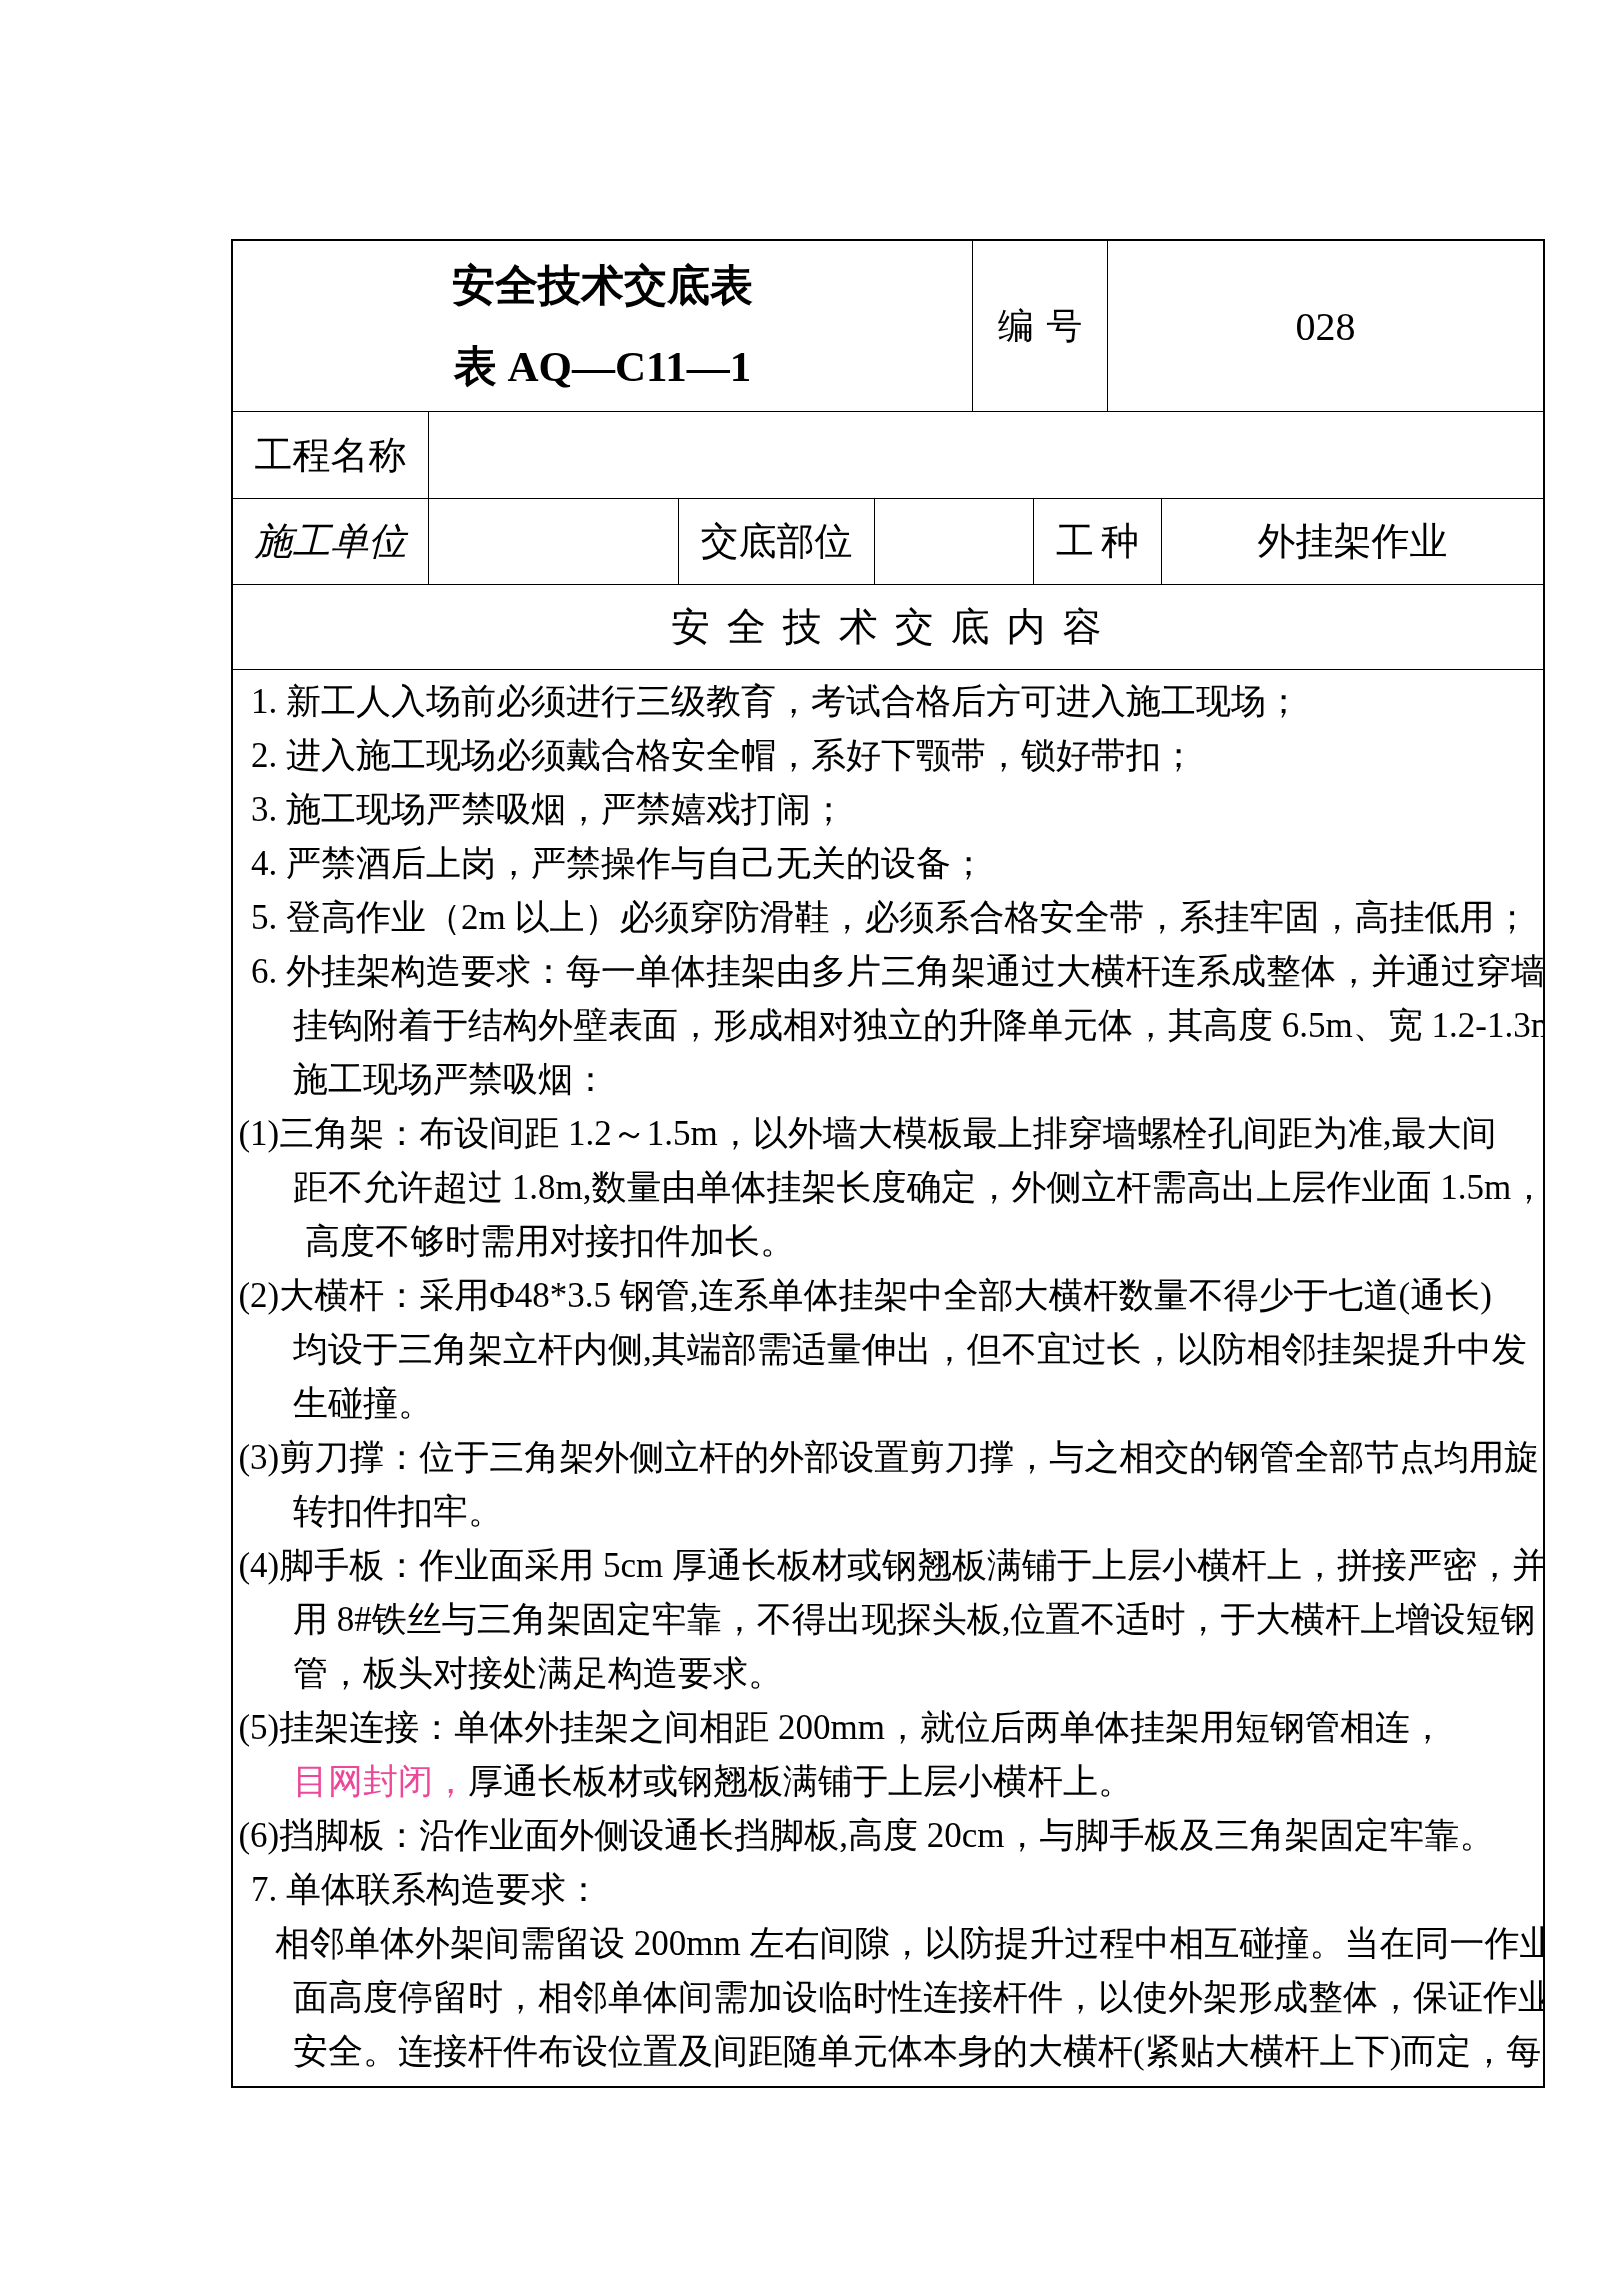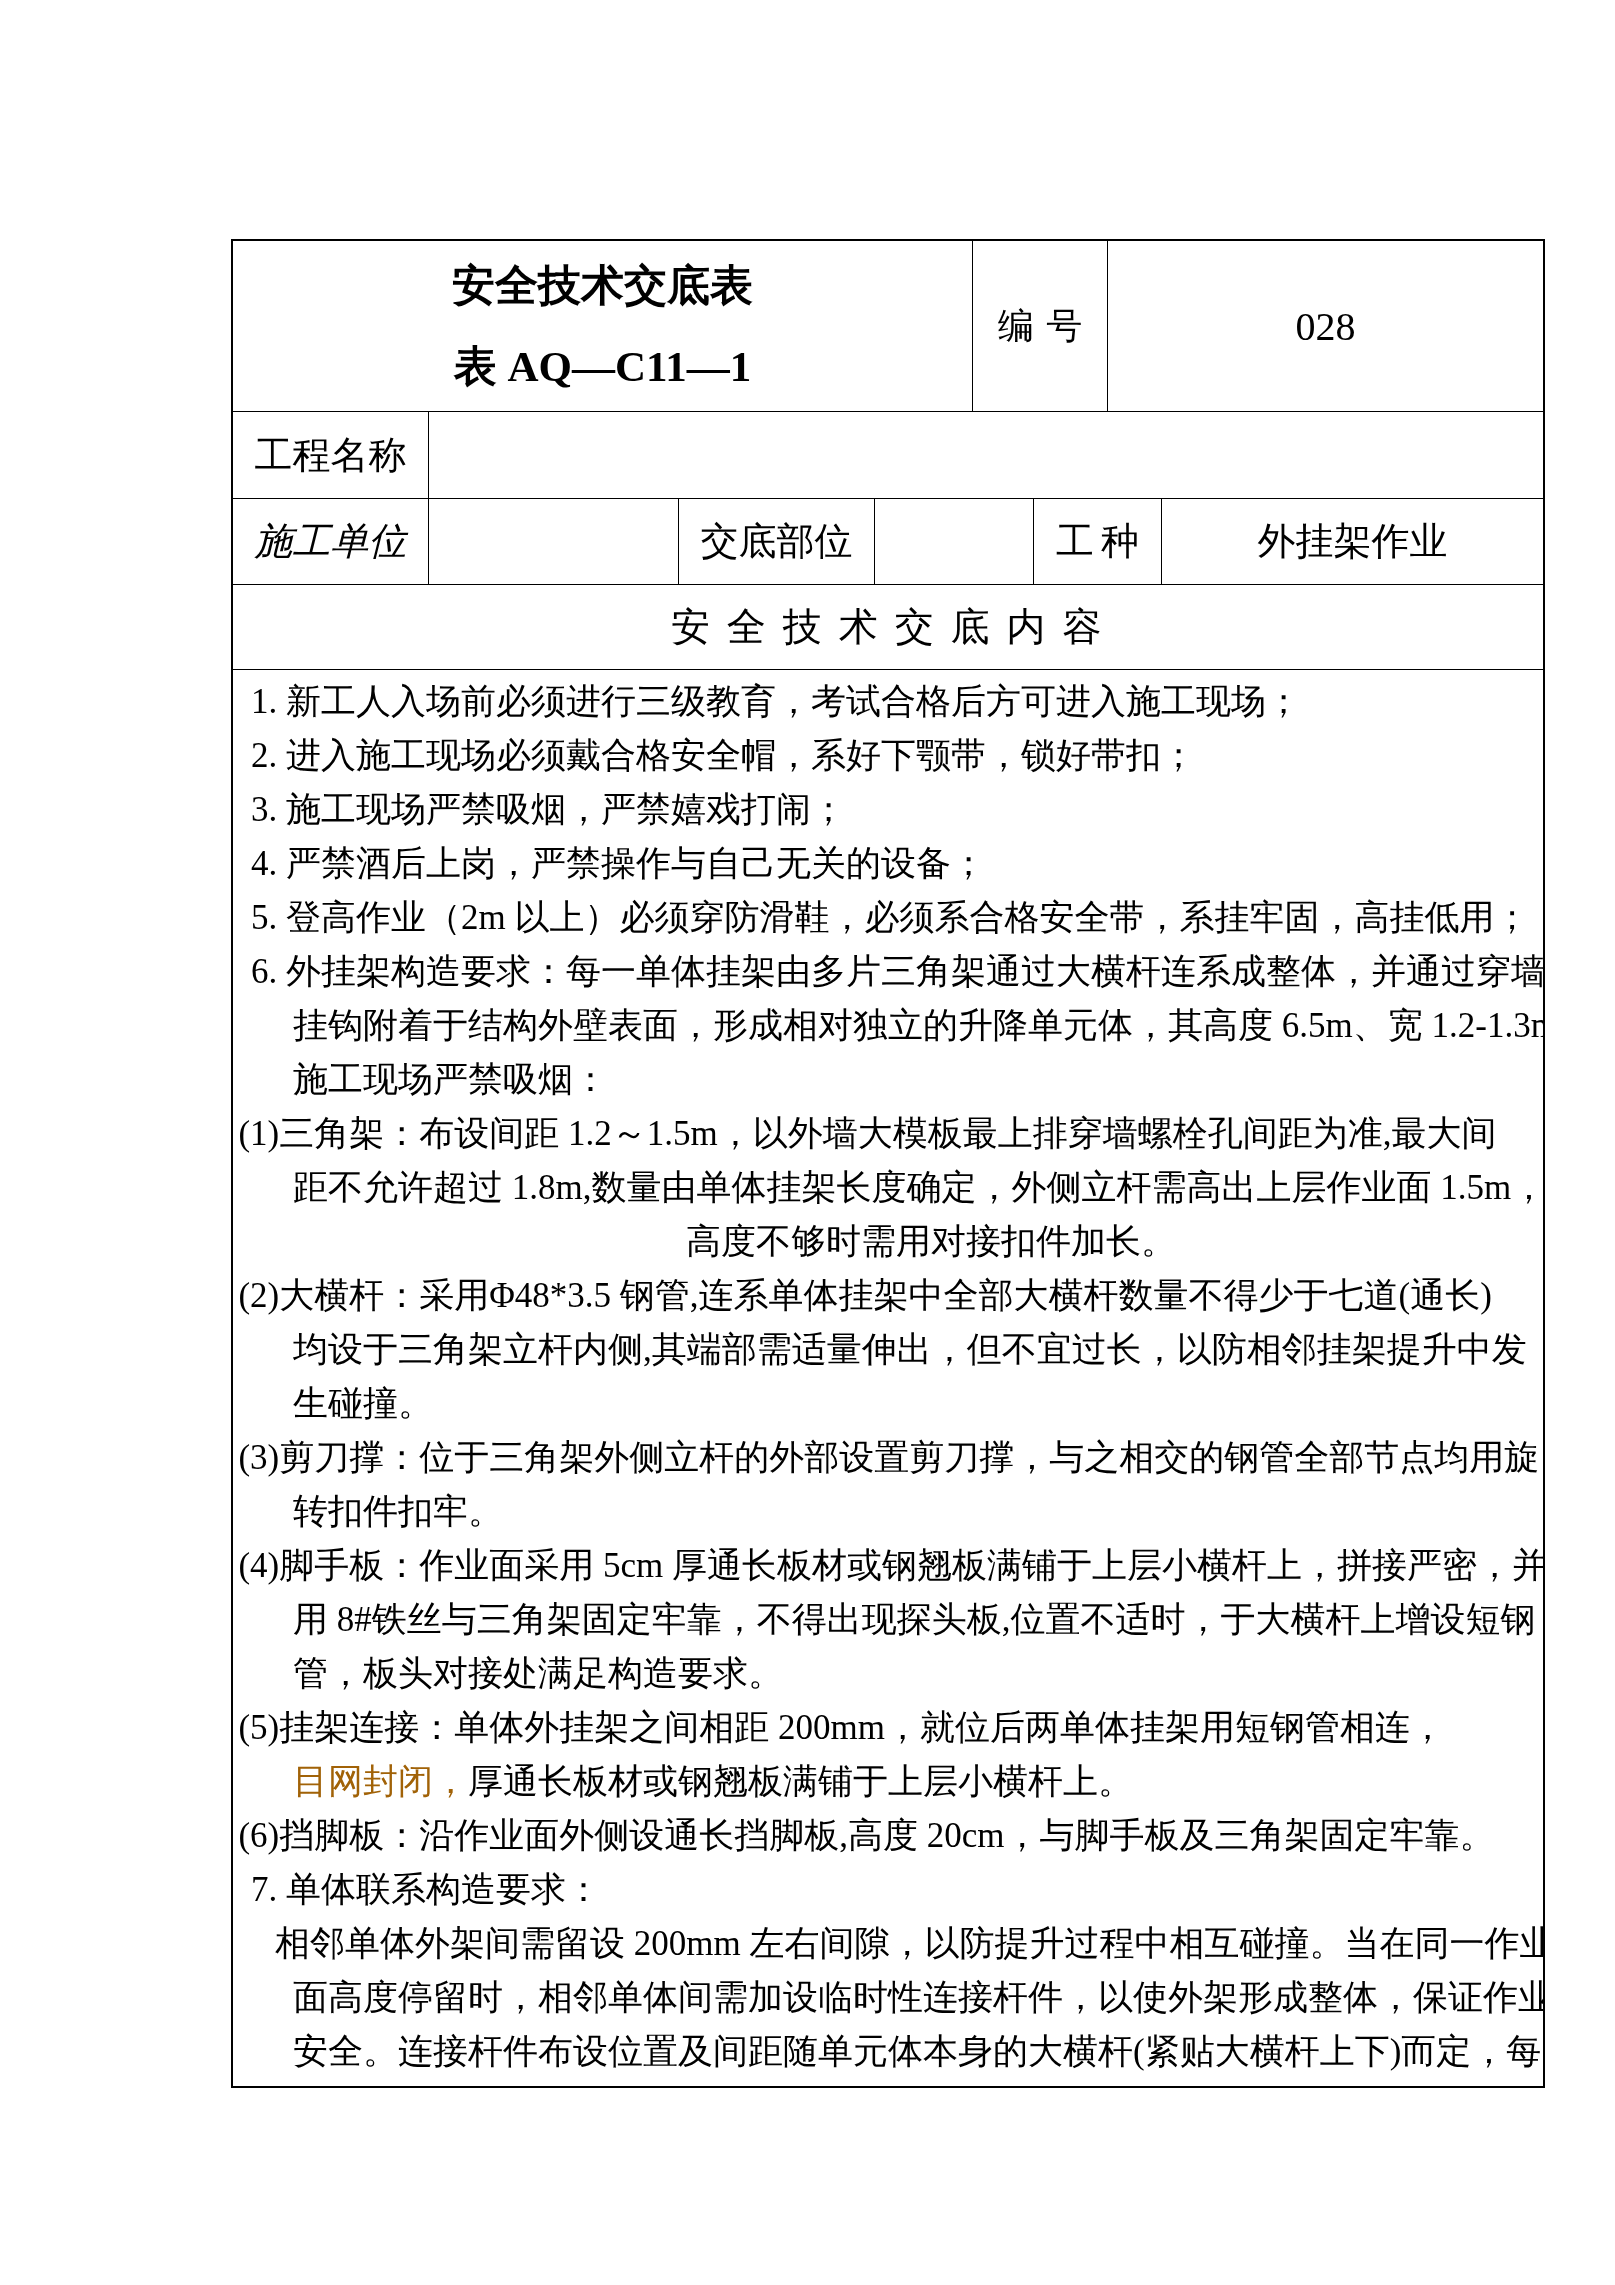--- a/index.html
+++ b/index.html
@@ -131,31 +131,31 @@
           <div class="cline" style="padding-left: 18px;"><span>1. 新工人入场前必须进行三级教育，考试合格后方可进入施工现场；</span></div>
           <div class="cline" style="padding-left: 18px;"><span>2. 进入施工现场必须戴合格安全帽，系好下颚带，锁好带扣；</span></div>
           <div class="cline" style="padding-left: 18px;"><span>3. 施工现场严禁吸烟，严禁嬉戏打闹；</span></div>
           <div class="cline" style="padding-left: 18px;"><span>4. 严禁酒后上岗，严禁操作与自己无关的设备；</span></div>
           <div class="cline" style="padding-left: 18px;"><span>5. 登高作业（2m 以上）必须穿防滑鞋，必须系合格安全带，系挂牢固，高挂低用；</span></div>
           <div class="cline" style="padding-left: 18px;"><span>6. 外挂架构造要求：每一单体挂架由多片三角架通过大横杆连系成整体，并通过穿墙</span></div>
           <div class="cline" style="padding-left: 60px;"><span>挂钩附着于结构外壁表面，形成相对独立的升降单元体，其高度 6.5m、宽 1.2-1.3m</span></div>
           <div class="cline" style="padding-left: 60px;"><span>施工现场严禁吸烟：</span></div>
           <div class="cline" style="padding-left: 5.4px;"><span>(1)三角架：布设间距 1.2～1.5m，以外墙大模板最上排穿墙螺栓孔间距为准,最大间</span></div>
           <div class="cline" style="padding-left: 60px;"><span>距不允许超过 1.8m,数量由单体挂架长度确定，外侧立杆需高出上层作业面 1.5m，</span></div>
-          <div class="cline" style="padding-left: 93px; text-align: center;"><span>高度不够时需用对接扣件加长。</span></div>
+          <div class="cline" style="padding-left: 72px;"><span>高度不够时需用对接扣件加长。</span></div>
           <div class="cline" style="padding-left: 5.4px;"><span>(2)大横杆：采用Φ48*3.5 钢管,连系单体挂架中全部大横杆数量不得少于七道(通长)</span></div>
           <div class="cline" style="padding-left: 60px;"><span>均设于三角架立杆内侧,其端部需适量伸出，但不宜过长，以防相邻挂架提升中发</span></div>
           <div class="cline" style="padding-left: 60px;"><span>生碰撞。</span></div>
           <div class="cline" style="padding-left: 5.4px;"><span>(3)剪刀撑：位于三角架外侧立杆的外部设置剪刀撑，与之相交的钢管全部节点均用旋</span></div>
           <div class="cline" style="padding-left: 60px;"><span>转扣件扣牢。</span></div>
           <div class="cline" style="padding-left: 5.4px;"><span>(4)脚手板：作业面采用 5cm 厚通长板材或钢翘板满铺于上层小横杆上，拼接严密，并</span></div>
           <div class="cline" style="padding-left: 60px;"><span>用 8#铁丝与三角架固定牢靠，不得出现探头板,位置不适时，于大横杆上增设短钢</span></div>
           <div class="cline" style="padding-left: 60px;"><span>管，板头对接处满足构造要求。</span></div>
           <div class="cline" style="padding-left: 5.4px;"><span>(5)挂架连接：单体外挂架之间相距 200mm，就位后两单体挂架用短钢管相连，</span></div>
-          <div class="cline" style="padding-left: 60px;"><span style="color: #a16207;">目网封闭，</span><span>厚通长板材或钢翘板满铺于上层小横杆上。</span></div>
+          <div class="cline" style="padding-left: 60px;"><span style="color: #ec4899;">目网封闭，</span><span>厚通长板材或钢翘板满铺于上层小横杆上。</span></div>
           <div class="cline" style="padding-left: 5.4px;"><span>(6)挡脚板：沿作业面外侧设通长挡脚板,高度 20cm，与脚手板及三角架固定牢靠。</span></div>
           <div class="cline" style="padding-left: 18px;"><span>7. 单体联系构造要求：</span></div>
           <div class="cline" style="padding-left: 42px;"><span>相邻单体外架间需留设 200mm 左右间隙，以防提升过程中相互碰撞。当在同一作业</span></div>
           <div class="cline" style="padding-left: 60px;"><span>面高度停留时，相邻单体间需加设临时性连接杆件，以使外架形成整体，保证作业</span></div>
           <div class="cline" style="padding-left: 60px;"><span>安全。连接杆件布设位置及间距随单元体本身的大横杆(紧贴大横杆上下)而定，每</span></div>
         </div>
     </div>
 
   </div>
 </div>

